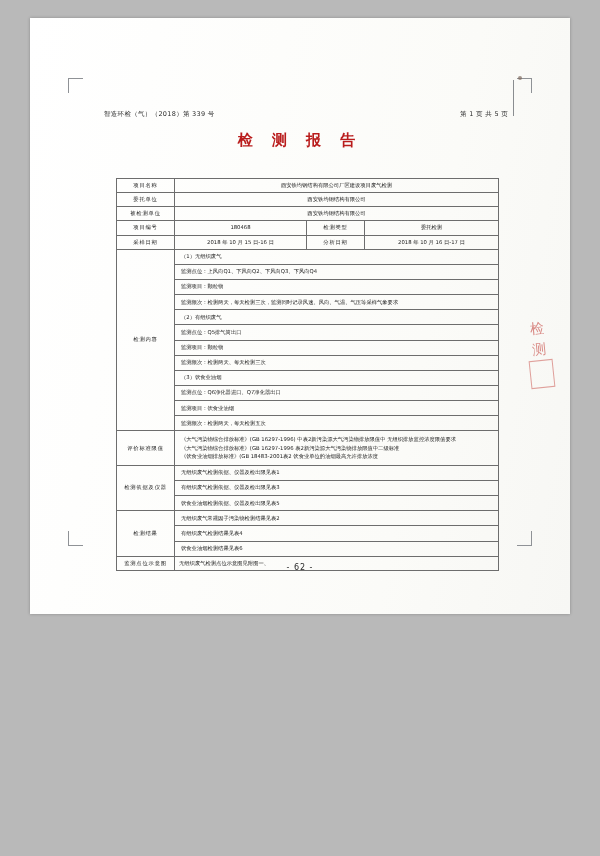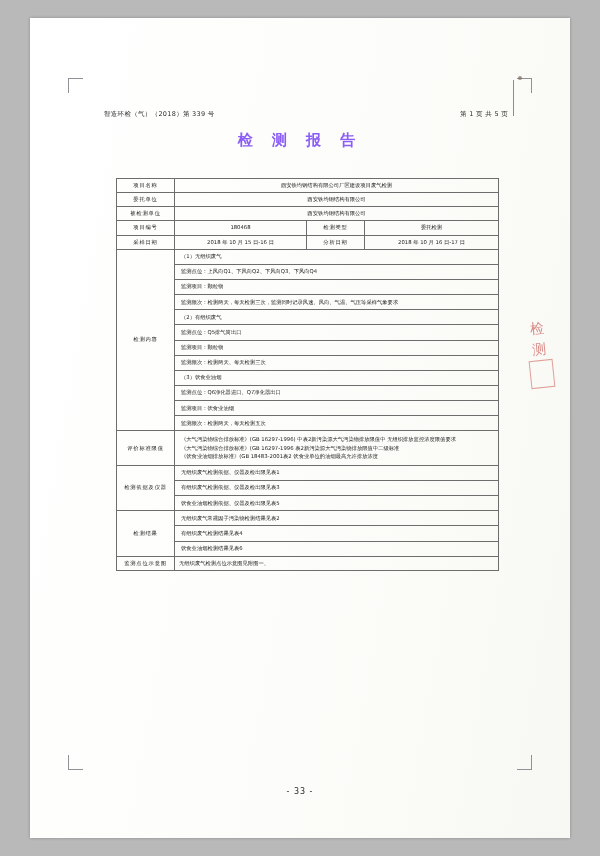--- a/index.html
+++ b/index.html
@@ -11,21 +11,21 @@
     height: 856px;
     background: #b9b9b9;
     font-family: "DejaVu Sans", "Liberation Sans", sans-serif;
     overflow: hidden;
   }
   .page {
     position: absolute;
     left: 30px;
     top: 18px;
     width: 540px;
-    height: 820px;
+    height: 596px;
     background: #ffffff;
     box-shadow: 0 0 3px rgba(0,0,0,0.25);
   }
   
   .paper-tint {
     position: absolute;
     inset: 0;
     background: linear-gradient(100deg, #ffffff 0%, #fdfdfb 40%, #fbfbf8 70%, #f7f7f4 100%);
     pointer-events: none;
   }
@@ -55,21 +55,21 @@
   .doc-title {
     position: absolute;
     left: 0;
     right: 0;
     top: 113px;
     text-align: center;
     font-family: "DejaVu Serif", "Liberation Serif", serif;
     font-size: 15px;
     font-weight: bold;
     letter-spacing: 7px;
-    color: #8b5cf6;
+    color: #b91c1c;
   }
 
   table.report {
     position: absolute;
     left: 86px;
     top: 160px;
     width: 382px;
     border-collapse: collapse;
     table-layout: fixed;
     font-size: 5.3px;
@@ -311,14 +311,14 @@
       </tr>
     </tbody>
   </table>
 
   <div class="seal">
     <div>检</div>
     <div>测</div>
   </div>
   <div class="seal-box"></div>
 
-  <div class="page-number">- 33 -</div>
+  <div class="page-number">- 62 -</div>
 </div>
 
 </body></html>

